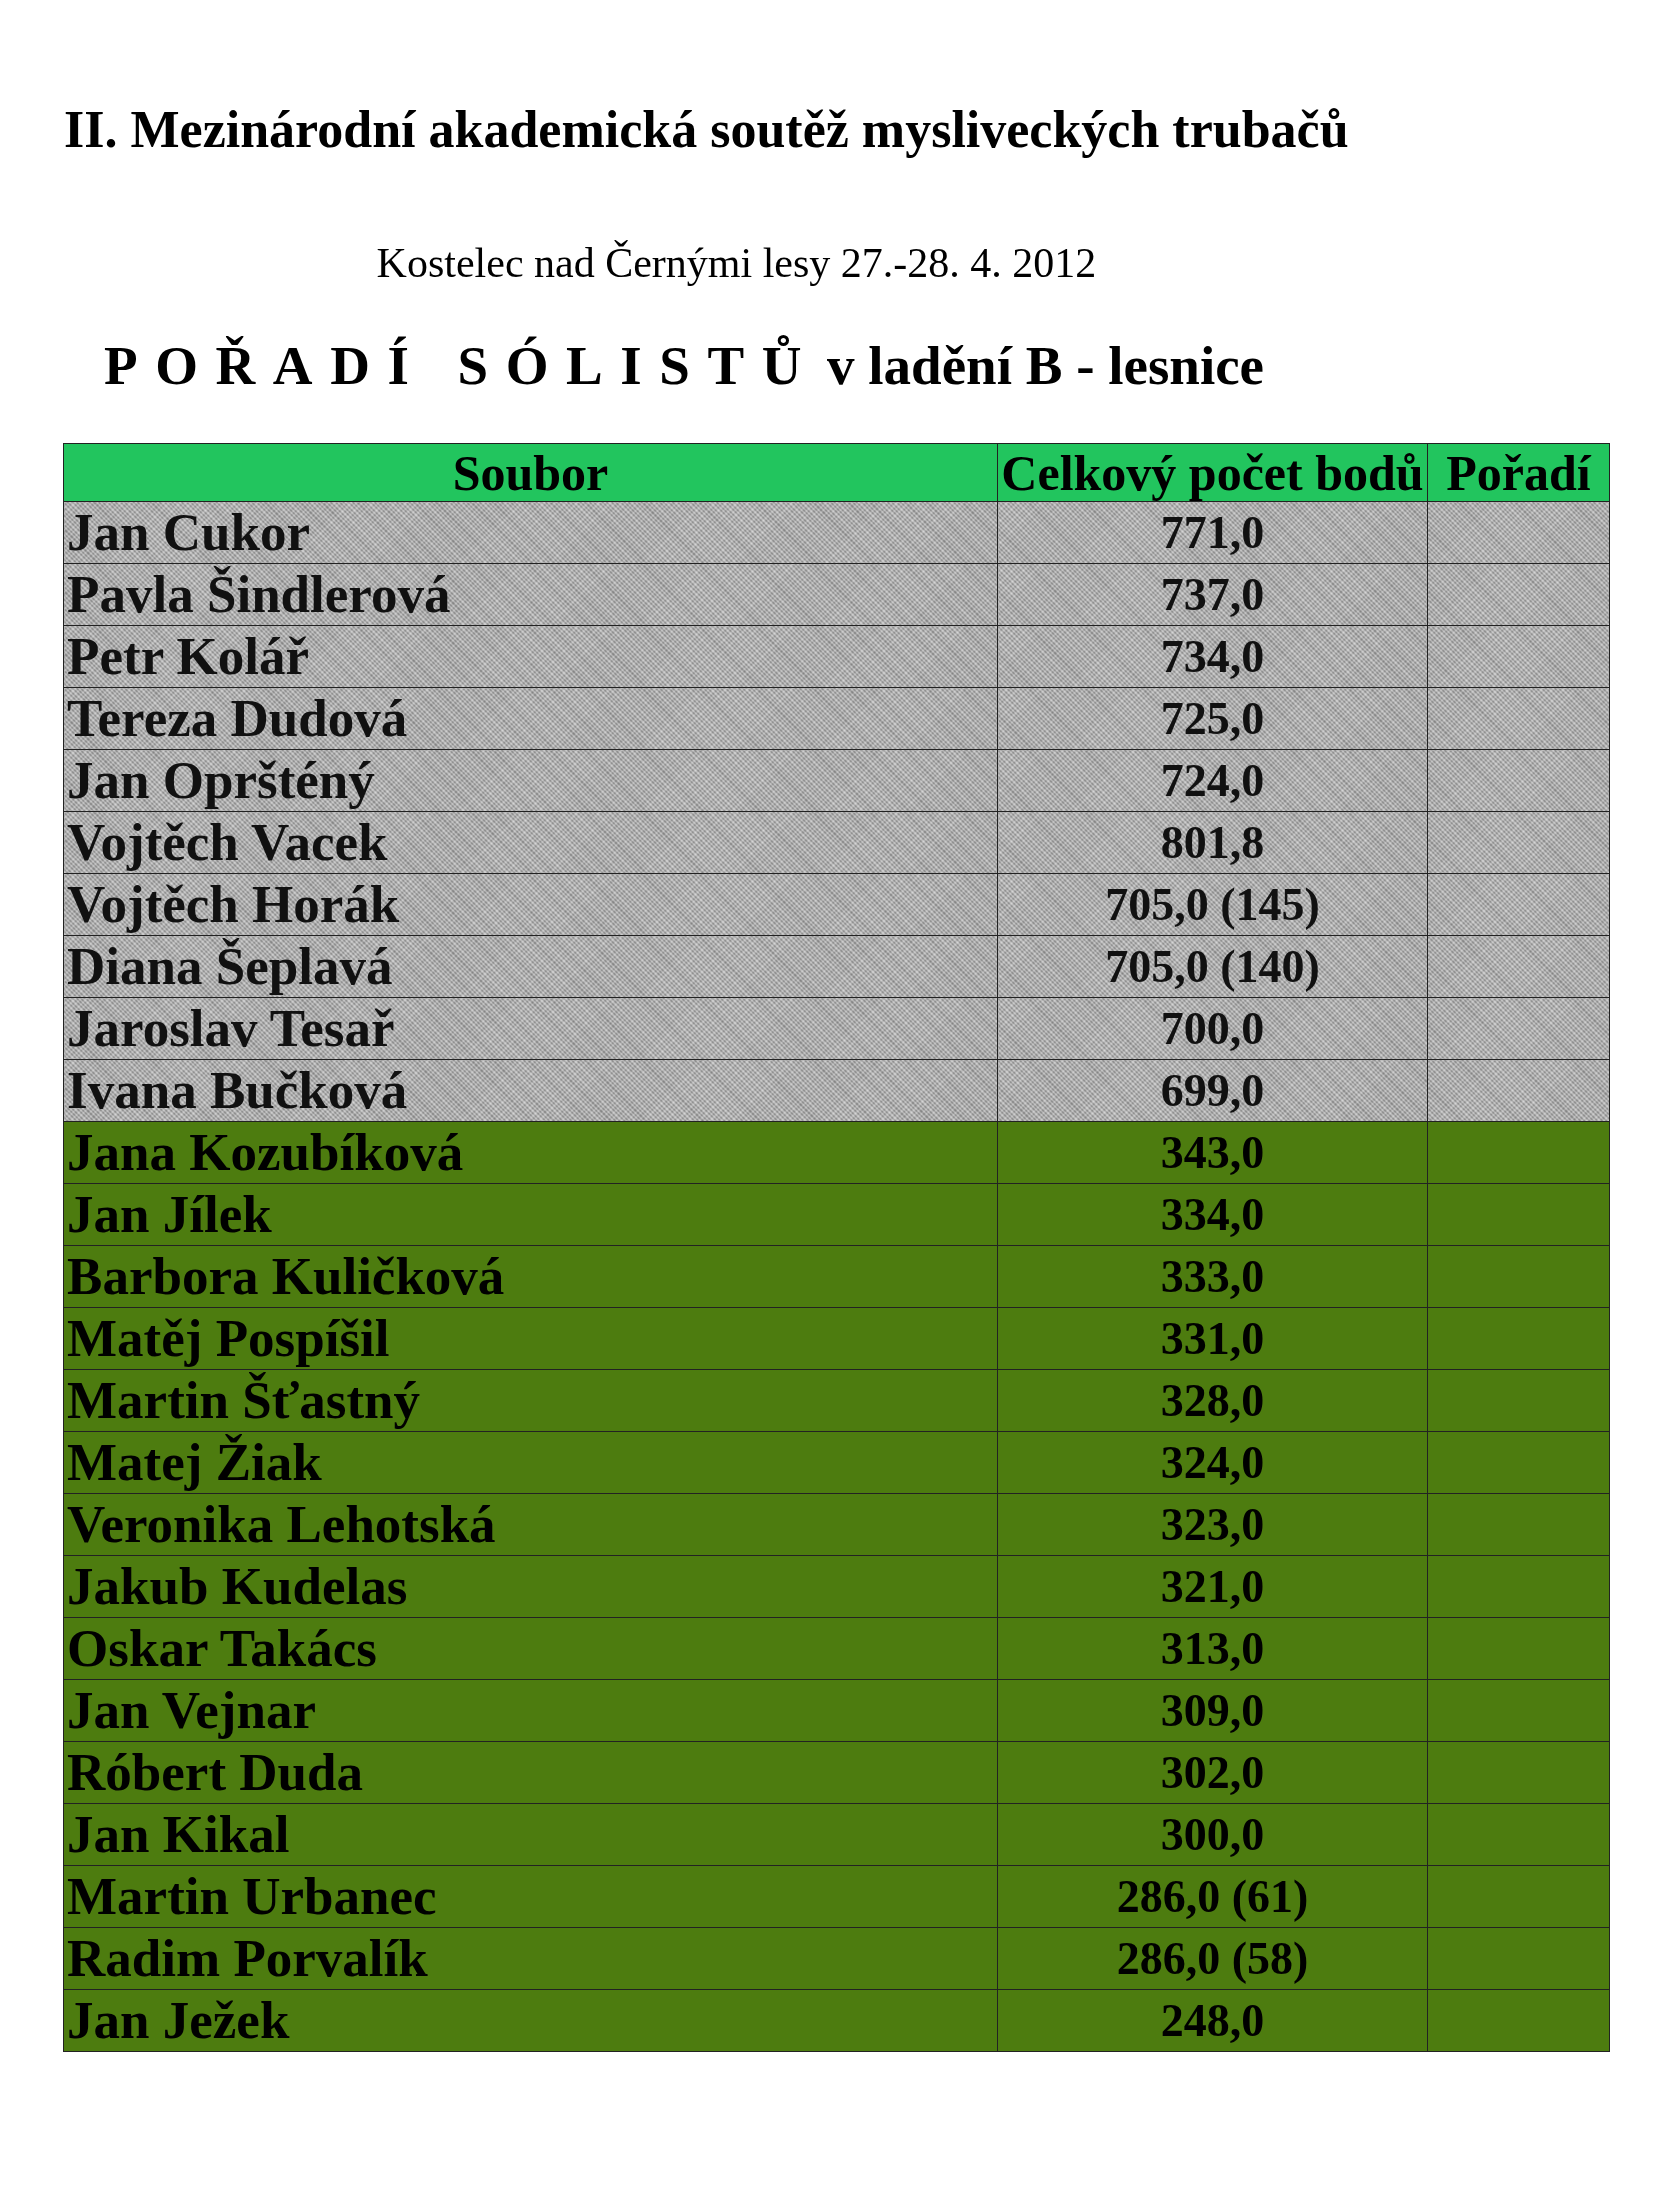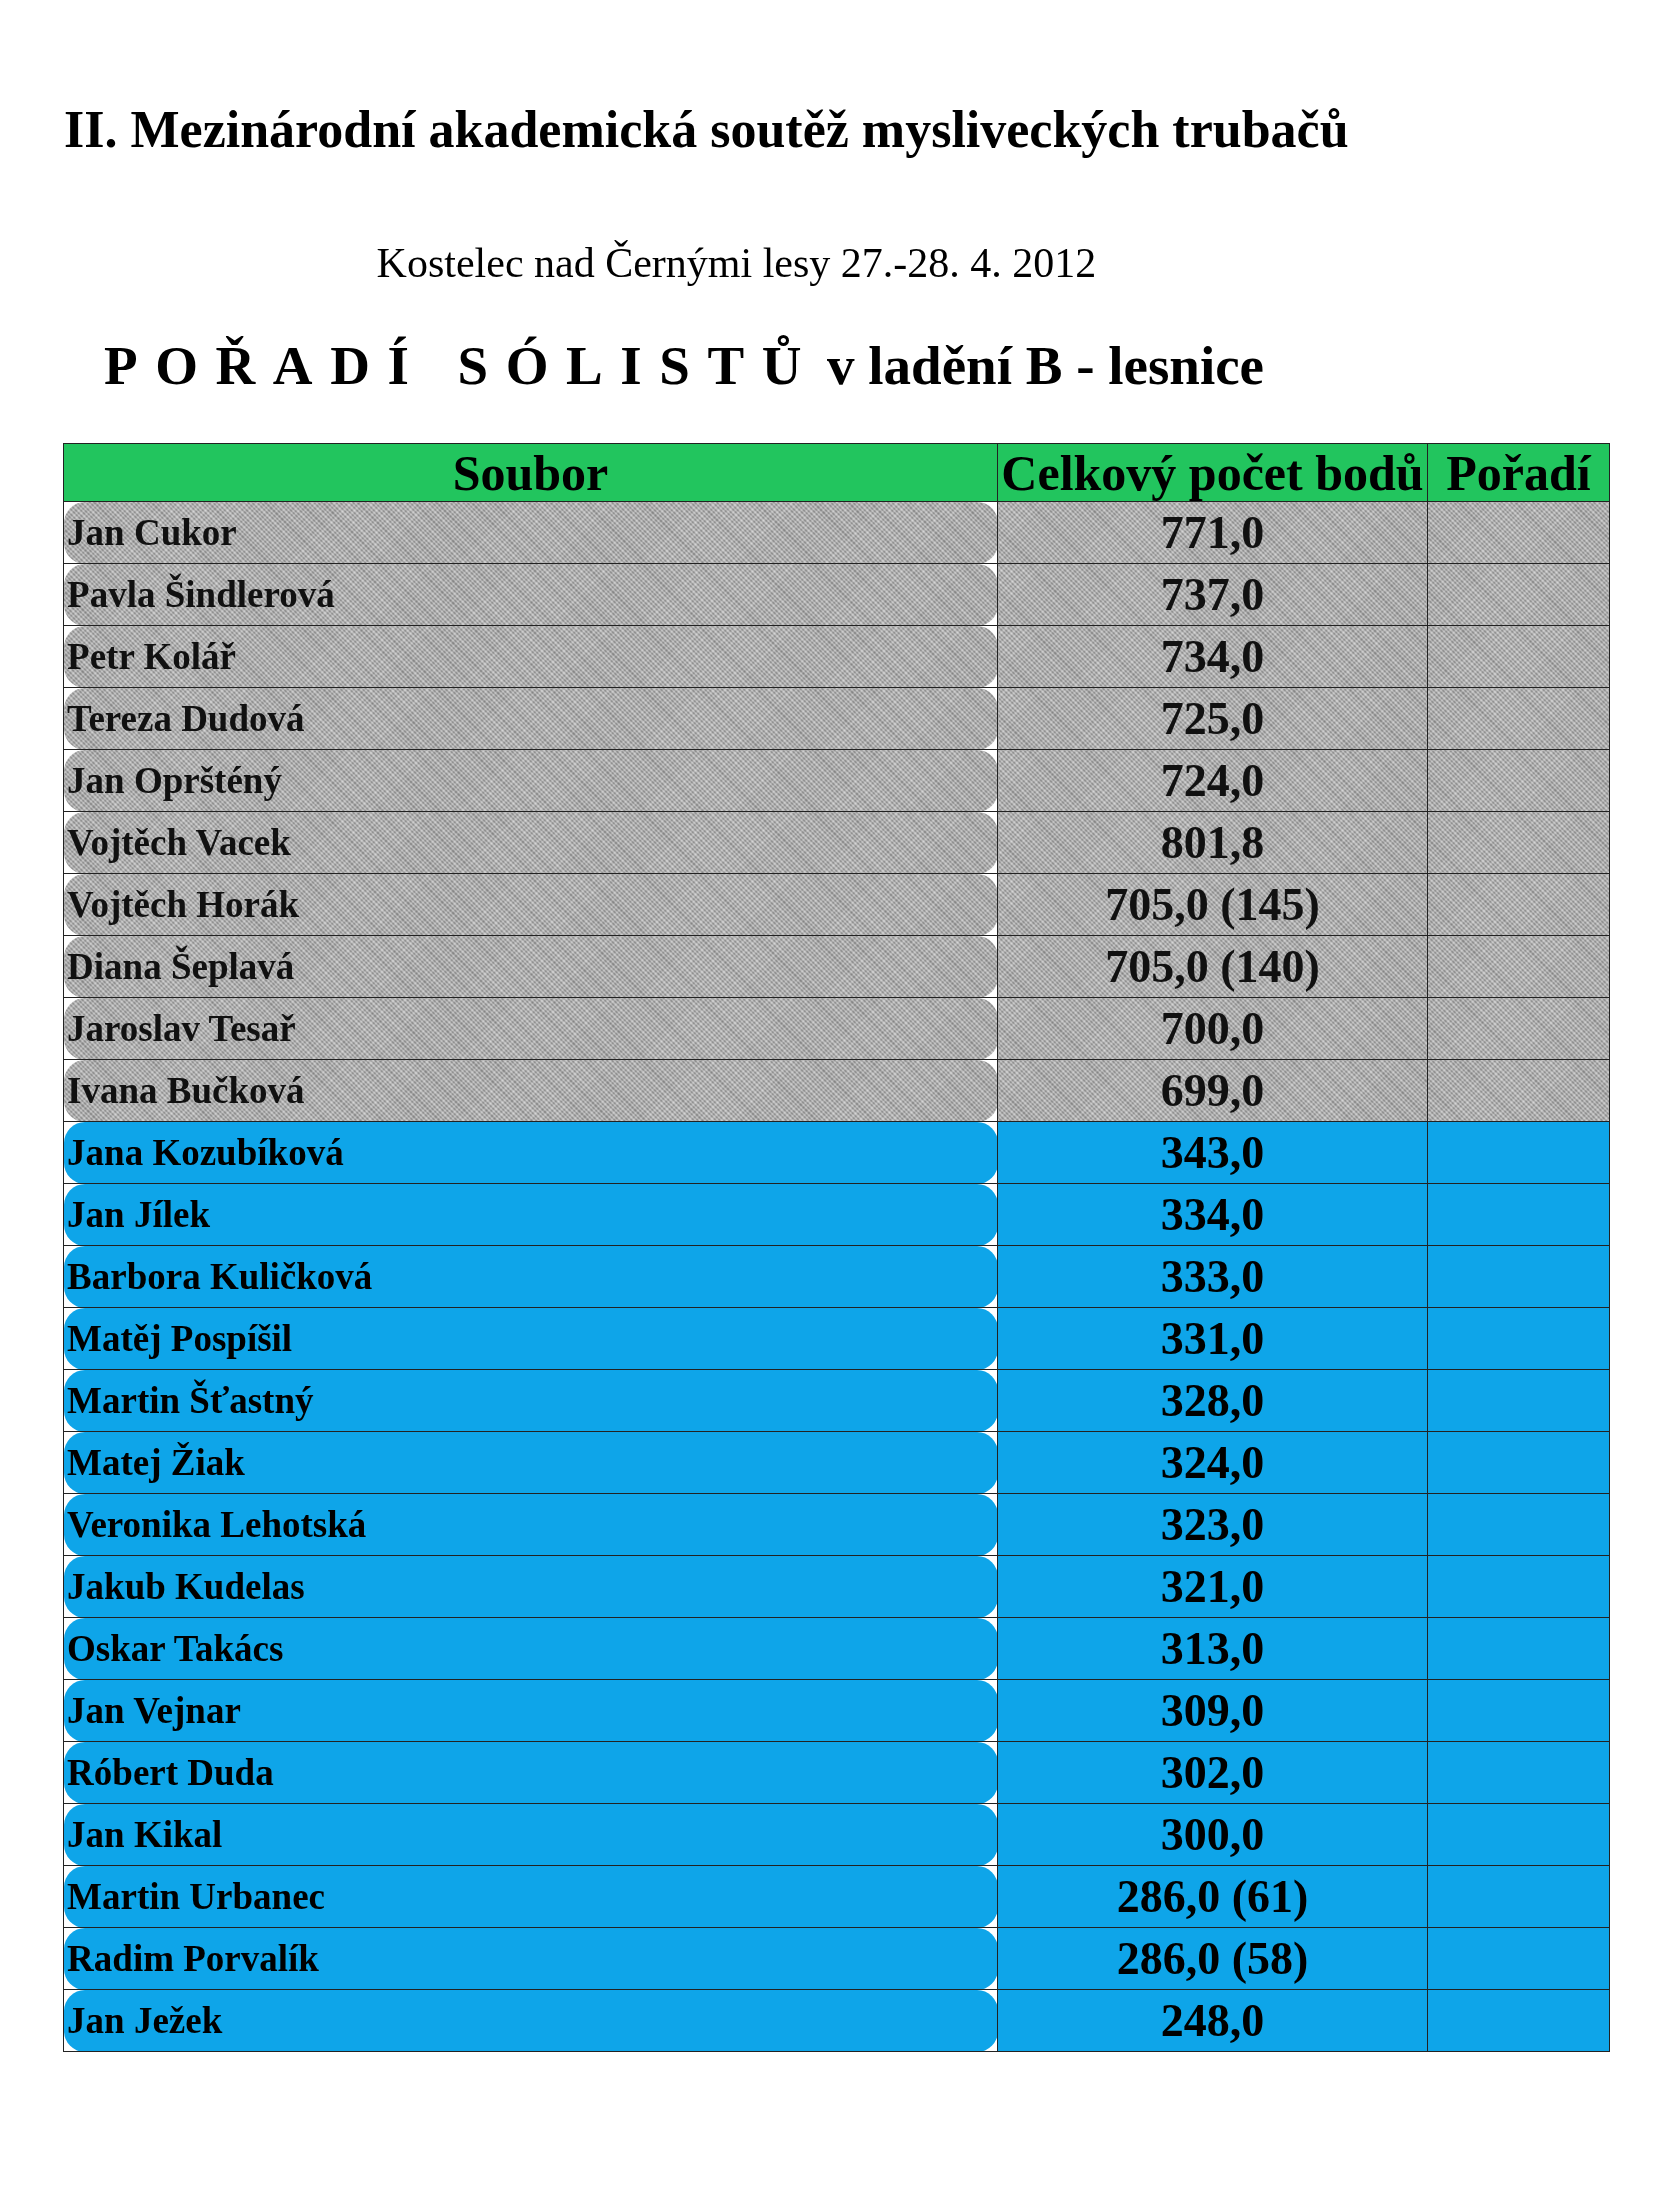--- a/index.html
+++ b/index.html
@@ -75,44 +75,43 @@
       overflow: hidden;
       white-space: nowrap;
     }
     table.results th {
       height: 57px;
       font-size: 50px;
       text-align: center;
       background: #22c55e;
     }
     table.results td.name {
-      font-size: 37px;
+      font-size: 53px;
       text-align: left;
       padding-left: 3.1px;
-      border-radius: 21px;
     }
     table.results td.points {
       font-size: 46px;
       text-align: center;
     }
     table.results td.rank {
       text-align: center;
     }
     
     tr.shaded td {
       background-color: #a8a8a8;
       background-image:
         repeating-linear-gradient(45deg, rgba(255,255,255,0.35) 0 1.6px, rgba(0,0,0,0.12) 1.6px 3.1px),
         repeating-linear-gradient(-45deg, rgba(255,255,255,0.25) 0 1.6px, rgba(0,0,0,0.10) 1.6px 3.9px);
     }
     tr.shaded td.name, tr.shaded td.points {
       color: #111;
     }
     tr.plain td {
-      background: #0ea5e9;
+      background: #4d7c0f;
     }
   </style>
 </head>
 <body>
 
 <div class="title">II. Mezinárodní  akademická soutěž mysliveckých trubačů</div>
 
 <div class="subtitle">Kostelec nad Černými lesy 27.-28. 4. 2012</div>
 
 <div class="heading">

